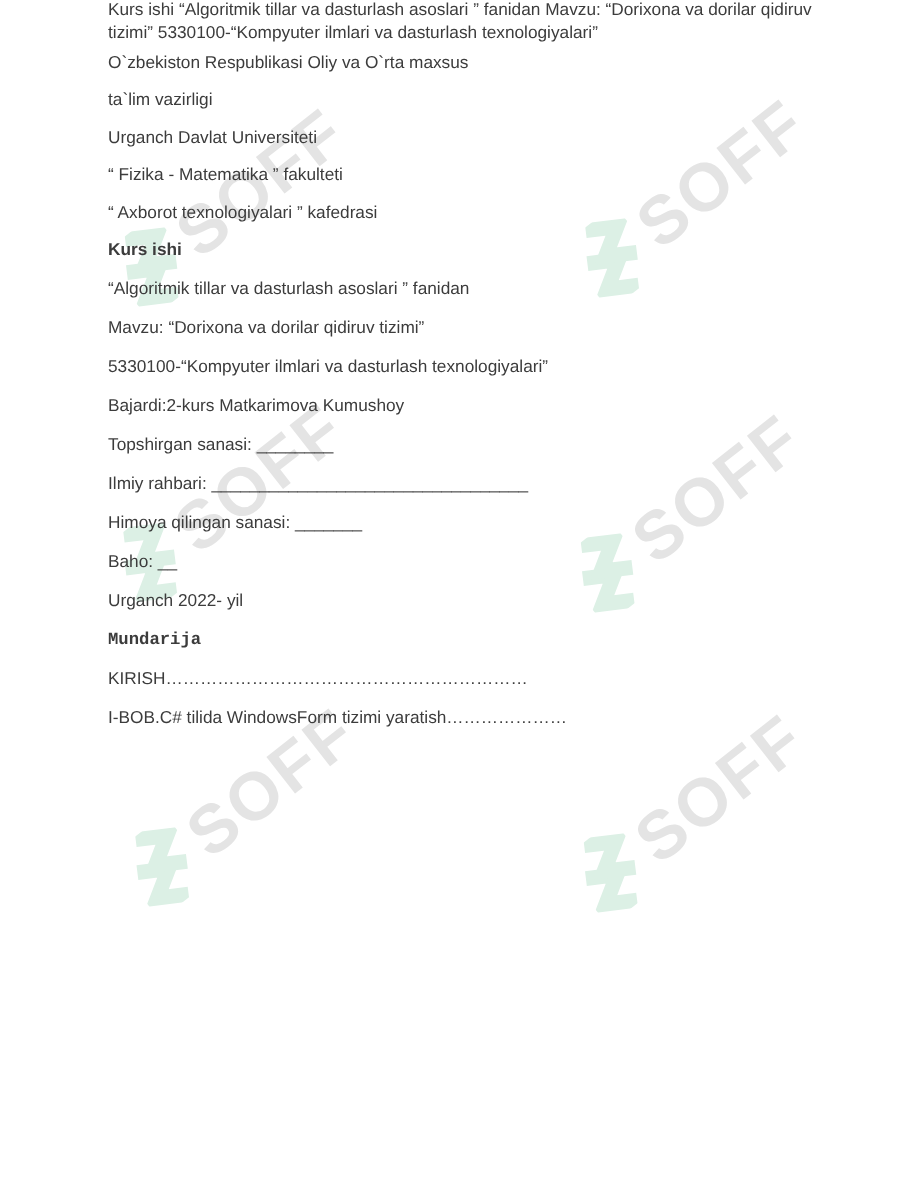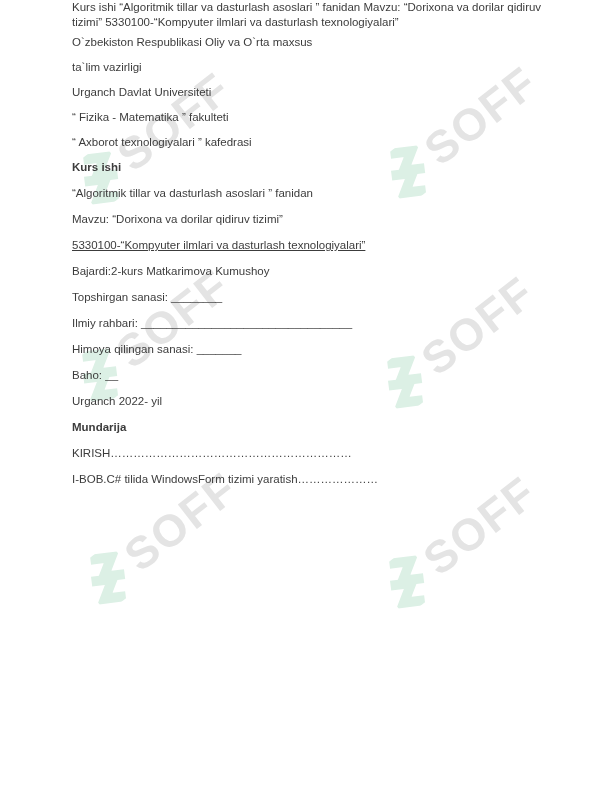--- a/index.html
+++ b/index.html
@@ -44,22 +44,22 @@
     z-index: 1;
   }
   .content p { margin: 0; font-size: 11.5px; }
 
   .header-par   { margin-top: 62px; line-height: 15px; }
   .inst         { line-height: 25px; }
   .inst-first   { margin-top: 53px; }
   .worktype     { margin-top: 27px; line-height: 25px; font-weight: bold; }
   .block        { line-height: 26px; }
   .subject      { margin-top: 62px; }
-  .program      { margin-top: 14px; text-decoration: underline; }
-  .toc-heading  { margin-top: 10px; line-height: 26px; font-weight: bold; }
+  .program      { margin-top: 14px; }
+  .toc-heading  { margin-top: 10px; line-height: 26px; font-weight: bold; font-family: Liberation Mono, monospace; }
   .toc-item     { line-height: 26px; white-space: nowrap; overflow: hidden; }
 </style>
 </head>
 <body>
 
 <div class="wm" style="left:64px; top:110px">
   <svg class="wm-logo" width="46" height="54" viewBox="0 0 50 60">
     <g fill="none" stroke="#dcf0e5" stroke-width="11" stroke-linejoin="miter">
       <polyline points="8,22 28,34 8,46 28,58"></polyline>
       <polyline points="22,2 42,14 22,26 42,38"></polyline>

